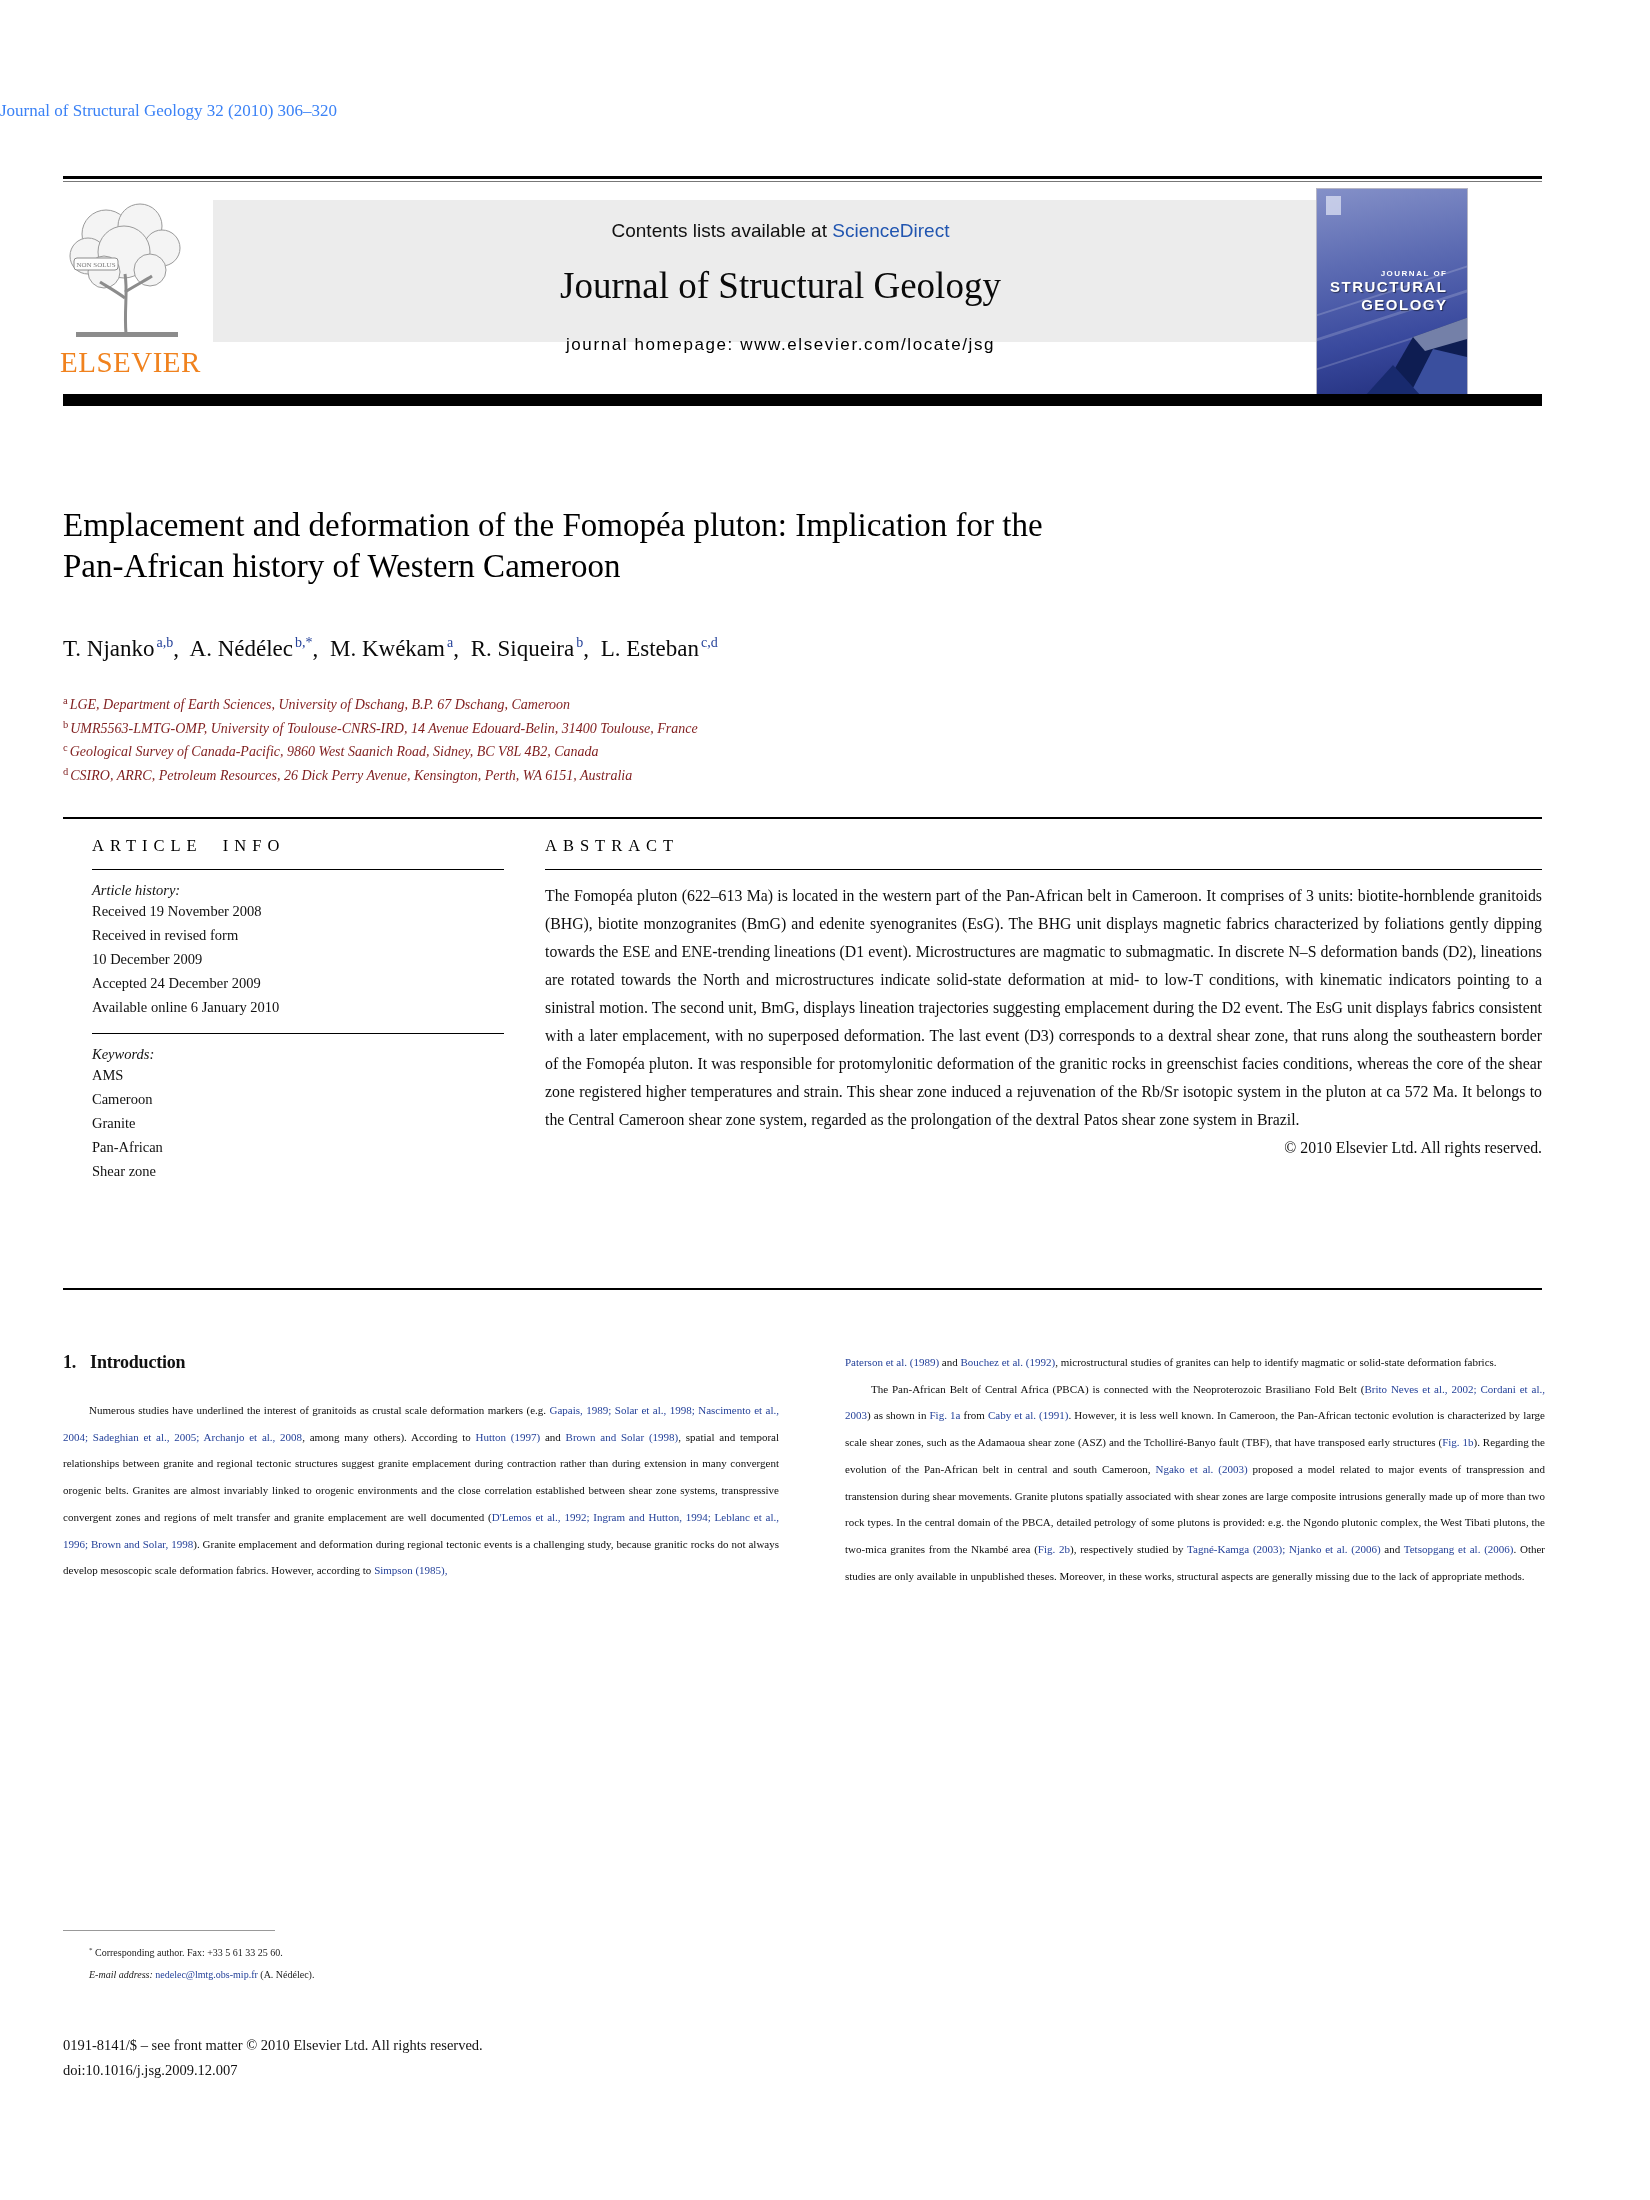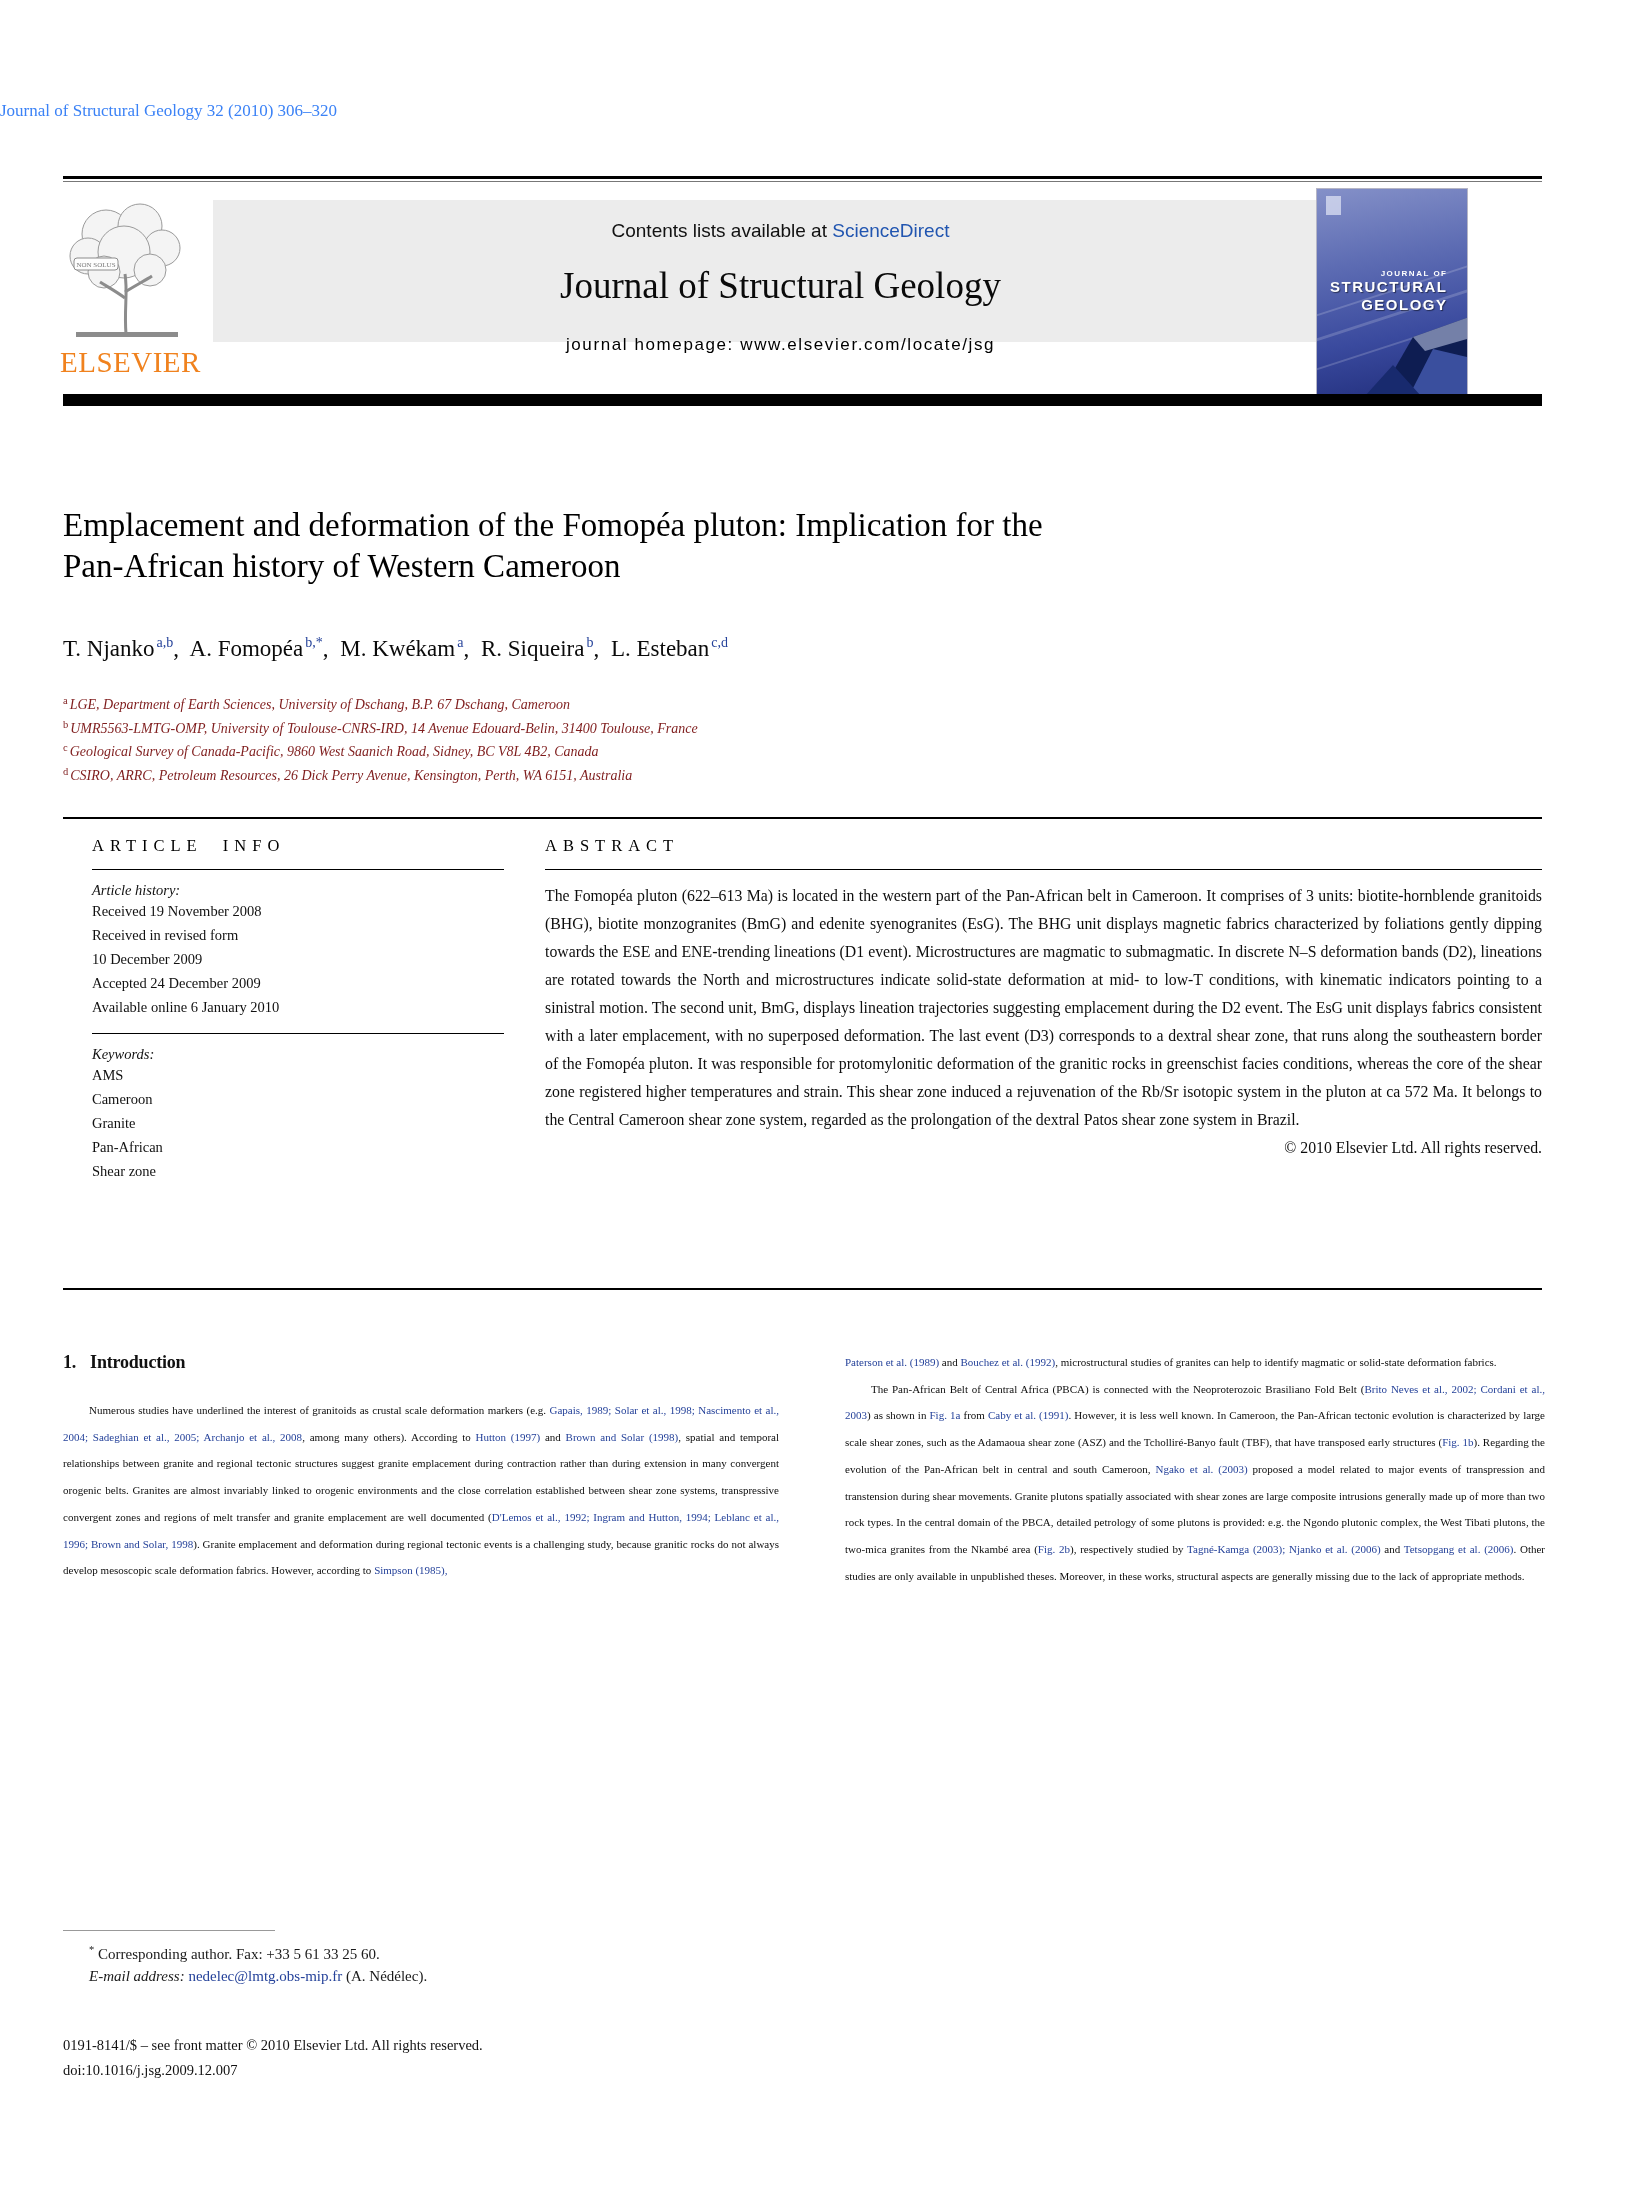--- a/index.html
+++ b/index.html
@@ -71,21 +71,21 @@
   .body-col{position:absolute;font-size:11px;line-height:26.7px;text-align:justify;color:#0d0d0d;}
   .col-left{left:63px;top:1397px;width:716px;}
   .col-right{left:845px;top:1349px;width:700px;}
   .para-indent{text-indent:26px;}
 
   .seg-link{color:var(--accent);}
   .seg-bright{color:var(--sd);}
   .seg-italic{font-style:italic;}
   .seg-sup{vertical-align:super;font-size:.7em;}
 
-  .footnote{position:absolute;left:63px;top:1930px;width:716px;font-size:15px;line-height:22px;color:#1a1a1a;}
+  .footnote{position:absolute;left:63px;top:1930px;width:716px;font-size:10px;line-height:22px;color:#1a1a1a;}
   .footnote-rule{width:212px;height:1px;background:#999;margin-bottom:8px;}
   .footnote .fl{padding-left:26px;}
   .footer-ids{position:absolute;left:63px;top:2033px;width:716px;font-size:14.5px;line-height:25px;color:#111;}
 </style>
 </head>
 <body>
 
 <div id="page">
 
   <div class="header-citation">Journal of Structural Geology 32 (2010) 306–320</div>
@@ -141,21 +141,21 @@
 
   <div class="black-bar"></div>
 
   <div class="title">
     <div>Emplacement and deformation of the Fomopéa pluton: Implication for the</div>
     <div>Pan-African history of Western Cameroon</div>
   </div>
 
   <div class="authors">
     <span><span>T. Njanko</span><span class="author-sup">a,b</span><span class="author-sep">,</span></span>
-    <span><span>A. Fomopéa</span><span class="author-sup">b,*</span><span class="author-sep">,</span></span>
+    <span><span>A. Nédélec</span><span class="author-sup">b,*</span><span class="author-sep">,</span></span>
     <span><span>M. Kwékam</span><span class="author-sup">a</span><span class="author-sep">,</span></span>
     <span><span>R. Siqueira</span><span class="author-sup">b</span><span class="author-sep">,</span></span>
     <span><span>L. Esteban</span><span class="author-sup">c,d</span></span>
   </div>
 
   <div class="affiliations">
     <div><span class="aff-sup">a</span><span>LGE, Department of Earth Sciences, University of Dschang, B.P. 67 Dschang, Cameroon</span></div>
     <div><span class="aff-sup">b</span><span>UMR5563-LMTG-OMP, University of Toulouse-CNRS-IRD, 14 Avenue Edouard-Belin, 31400 Toulouse, France</span></div>
     <div><span class="aff-sup">c</span><span>Geological Survey of Canada-Pacific, 9860 West Saanich Road, Sidney, BC V8L 4B2, Canada</span></div>
     <div><span class="aff-sup">d</span><span>CSIRO, ARRC, Petroleum Resources, 26 Dick Perry Avenue, Kensington, Perth, WA 6151, Australia</span></div>

